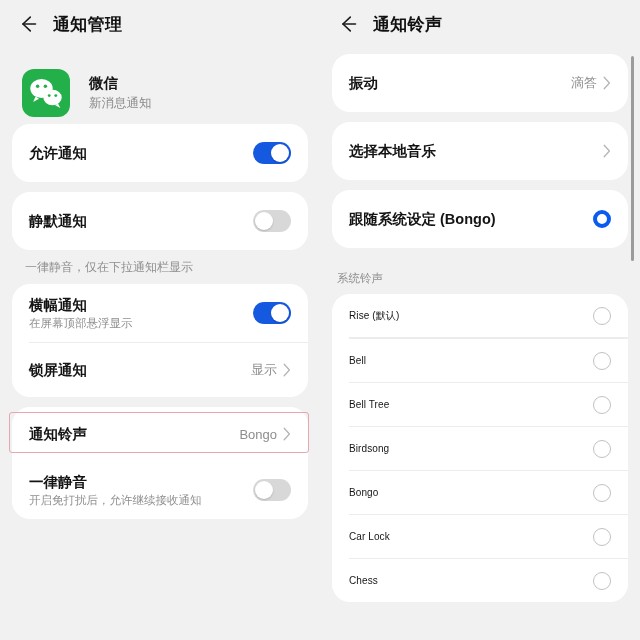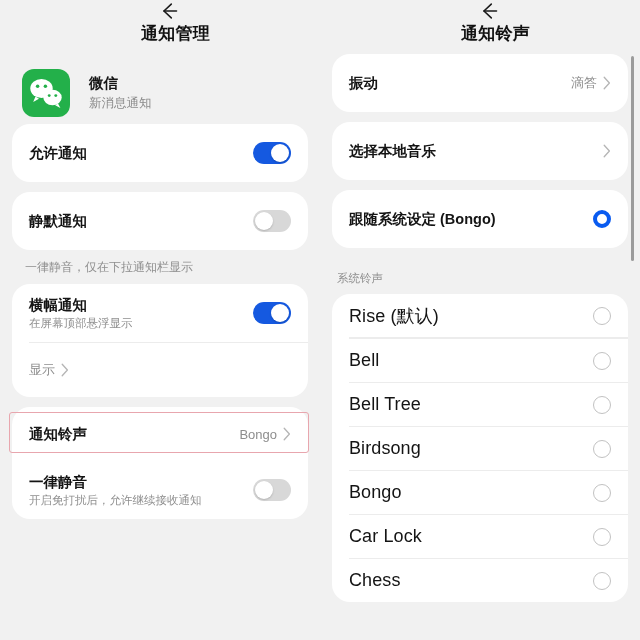--- a/index.html
+++ b/index.html
@@ -33,21 +33,20 @@
     background: #f1f1f1;
   }
 
   
   .header {
     height: 48px;
     display: flex;
     align-items: center;
     padding-left: 17px;
     box-sizing: border-box;
-    flex-direction: column;
   }
   .back-icon {
     width: 22px;
     height: 22px;
     flex: 0 0 auto;
     display: block;
   }
   .header-title {
     margin-left: 14px;
     font-size: 17px;
@@ -239,21 +238,21 @@
     width: 3px;
     height: 205px;
     border-radius: 2px;
     background: #9b9b9b;
     z-index: 30;
   }
 
   
   .ring-list .row { min-height: 43px; }
   .ring-name {
-    font-size: 18px;
+    font-size: 10px;
     font-weight: 400;
     color: #141414;
     flex: 1 1 auto;
     letter-spacing: 0.1px;
   }
 
   .spacer-6 { height: 6px; }
 </style>
 </head>
 <body>
@@ -321,20 +320,23 @@
         <div class="row-labels">
           <div class="row-title">横幅通知</div>
           <div class="row-sub">在屏幕顶部悬浮显示</div>
         </div>
         <div class="toggle on">
             <div class="knob"></div>
           </div>
       </div>
       <div class="divider"></div>
       <div class="row">
+        <div class="row-labels">
+          <div class="row-title">锁屏通知</div>
+        </div>
         <div class="row-value">显示</div>
         <svg class="chev" viewBox="0 0 8 14">
           <path d="M1.2 1.2 L6.4 7 L1.2 12.8" fill="none" stroke="#b5b5b5" stroke-width="1.3" stroke-linecap="round" stroke-linejoin="round"></path>
         </svg>
       </div>
     </div>
 
     <div class="card">
       <div class="row">
         <div class="row-labels">

